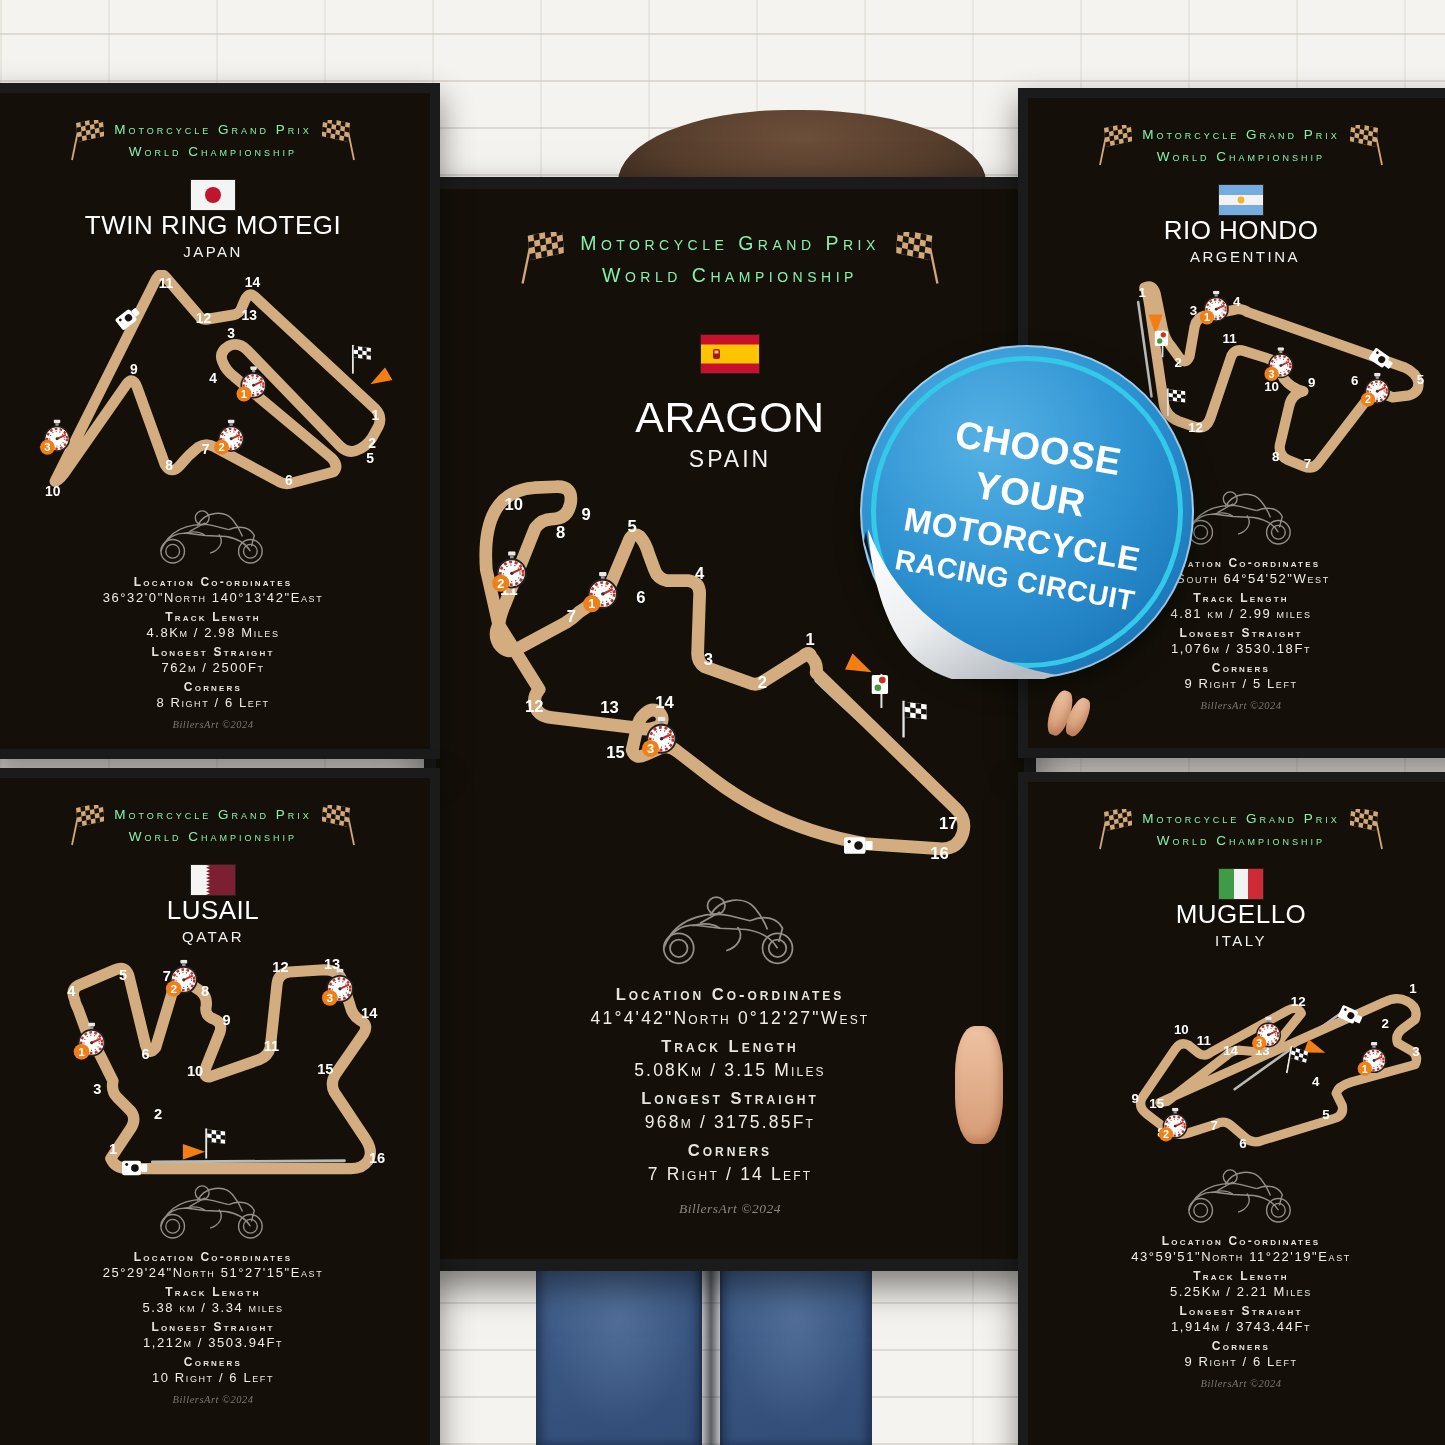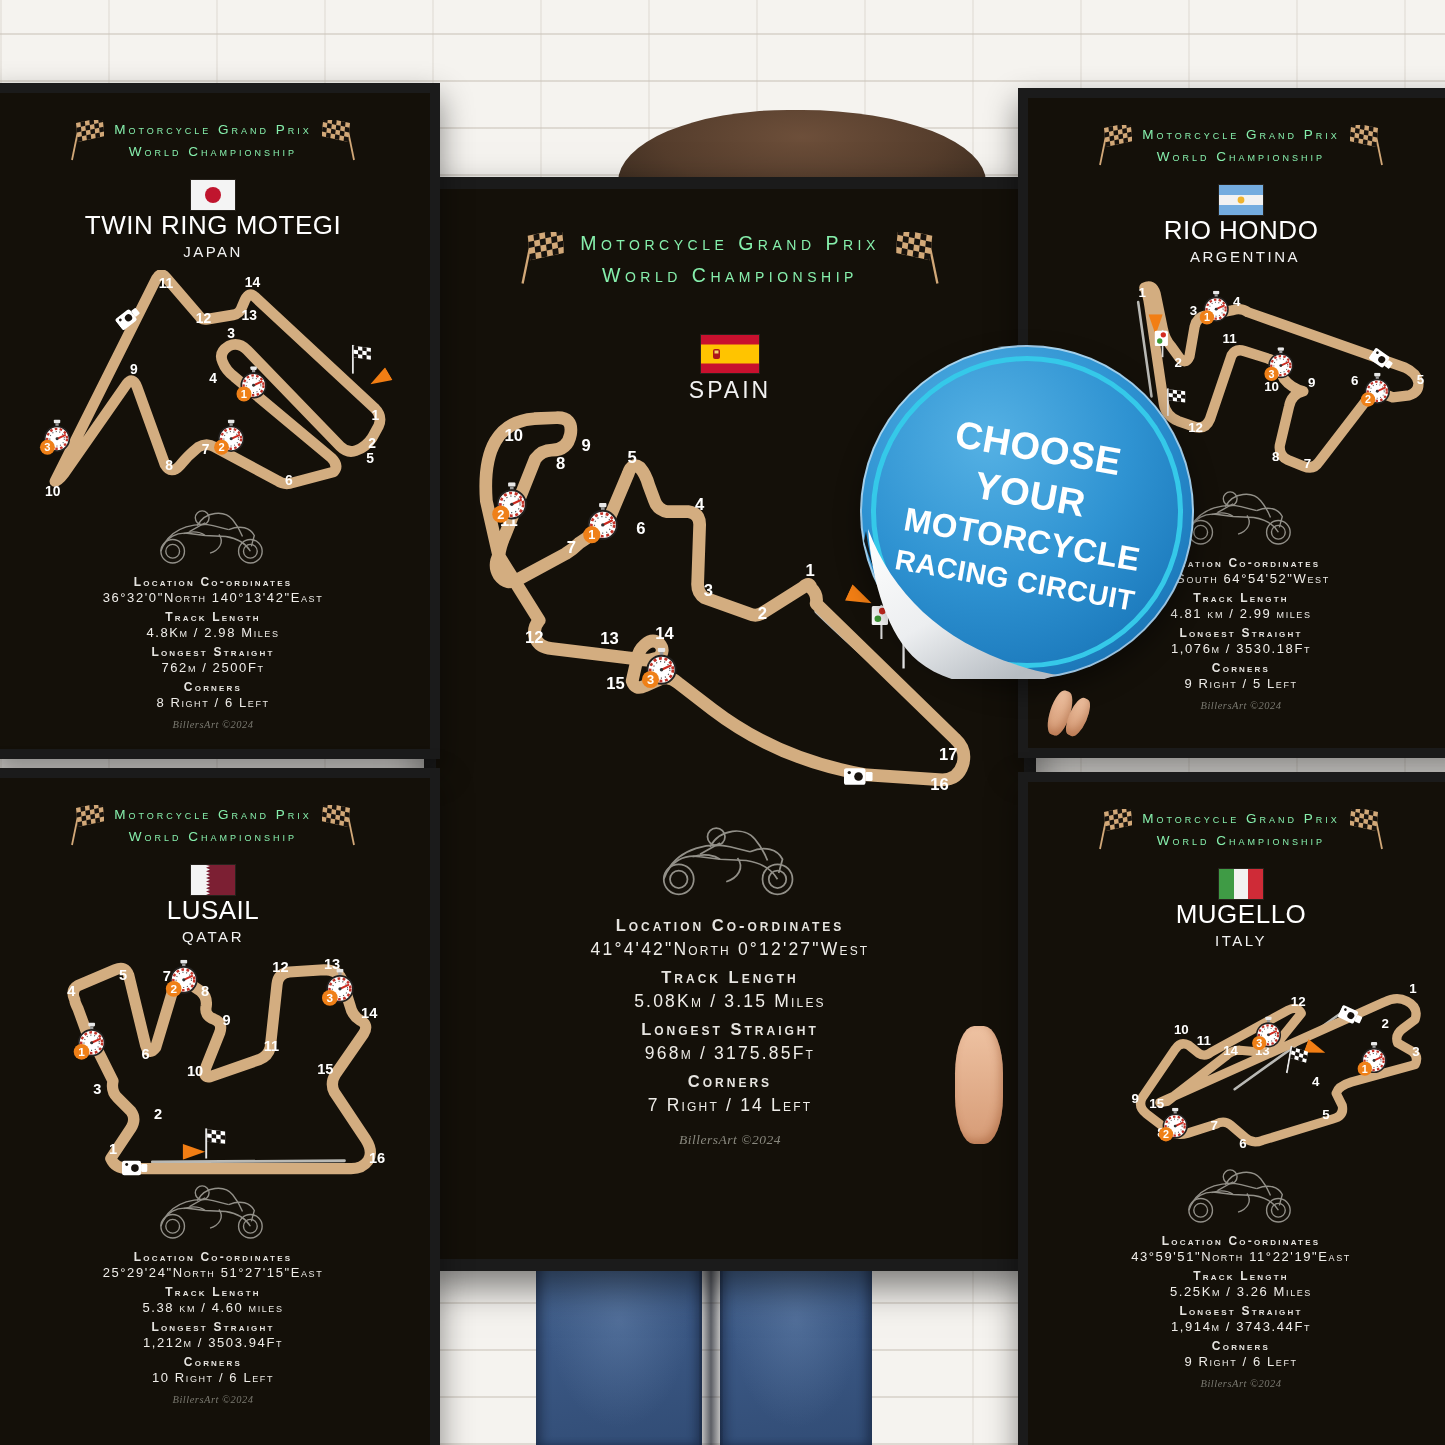--- a/index.html
+++ b/index.html
@@ -182,20 +182,21 @@
         <svg width="52" height="54" viewBox="0 0 40 42">
             <use href="#sym-hflag" transform="translate(40,0) scale(-1,1)"></use>
           </svg>
       </div>
       <svg class="cflag" width="58" height="38" viewBox="0 0 58 38">
         <rect width="58" height="38" fill="#c8102e"></rect>
         <rect y="9.5" width="58" height="19" fill="#ffc400"></rect>
         <rect x="12" y="14" width="7" height="10" rx="2" fill="#ad1519"></rect>
         <rect x="13.5" y="15.5" width="4" height="3" fill="#f4d26a"></rect>
       </svg>
+      <div class="cname">ARAGON</div>
       <div class="ccountry">SPAIN</div>
       <svg class="circuit" width="548" height="411" viewBox="0 0 560 420">
         <path class="pit" d="M 368 210 C 400 242 468 300 508 338"></path>
         <path class="track" d="M 363 186 Q 370 193 368 202 L 510 340 Q 522 351 518 366 Q 513 382 497 382 L 420 377 Q 330 362 262 310 Q 240 293 227 283 Q 218 275 209 279 L 193 286 Q 183 291 180 281 L 185 259 Q 186 250 193 244 Q 201 237 208 243 Q 214 250 207 257 L 197 260 L 98 248 Q 85 247 81 237 Q 78 227 85 219 L 48 160 Q 44 154 43 150 L 31 97 Q 25 17 80 13 L 102 12 Q 120 11 117 29 Q 114 45 98 45 Q 88 45 81 54 L 50 132 Q 45 143 44 152 Q 38 163 44 173 Q 52 184 64 177 L 112 151 Q 120 146 126 140 L 144 128 Q 153 123 157 114 L 176 69 Q 180 57 188 63 Q 194 70 197 81 L 203 97 Q 206 106 216 108 L 238 108 Q 249 110 249 121 L 247 180 Q 246 191 254 196 L 299 212 Q 307 216 314 211 L 355 185 Q 361 179 363 186 Z"></path>
         <g transform="translate(413,196) rotate(25) scale(1.3)">
             <use href="#sym-tri" width="20" height="14" x="-10" y="-7"></use>
           </g>
         <g transform="translate(435,220) scale(1.3)">
             <use href="#sym-lights" width="16" height="27" x="-8" y="-13"></use>
           </g>
@@ -404,21 +405,21 @@
             </g>
           </g>
       </svg>
       <svg class="moto" width="118" height="59" viewBox="0 0 120 60">
           <use href="#sym-moto"></use>
         </svg>
       <div class="stats">
         <div class="stat-label">Location Co-ordinates</div>
         <div class="stat-value">25°29'24"North 51°27'15"East</div>
         <div class="stat-label">Track Length</div>
-        <div class="stat-value">5.38 km / 4.60 miles</div>
+        <div class="stat-value">5.38 km / 3.34 miles</div>
         <div class="stat-label">Longest Straight</div>
         <div class="stat-value">1,212m / 3503.94Ft</div>
         <div class="stat-label">Corners</div>
         <div class="stat-value">10 Right / 6 Left</div>
       </div>
       <div class="sig">BillersArt ©2024</div>
     </div>
   </div>
 
   <div class="poster corner" style="left:1018px;top:88px;width:442px;height:650px;">
@@ -570,21 +571,21 @@
             </g>
           </g>
       </svg>
       <svg class="moto" width="118" height="59" viewBox="0 0 120 60" style="margin-right:16px;">
           <use href="#sym-moto"></use>
         </svg>
       <div class="stats" style="margin-right:16px;">
         <div class="stat-label">Location Co-ordinates</div>
         <div class="stat-value">43°59'51"North 11°22'19"East</div>
         <div class="stat-label">Track Length</div>
-        <div class="stat-value">5.25Km / 3.26 Miles</div>
+        <div class="stat-value">5.25Km / 2.21 Miles</div>
         <div class="stat-label">Longest Straight</div>
         <div class="stat-value">1,914m / 3743.44Ft</div>
         <div class="stat-label">Corners</div>
         <div class="stat-value">9 Right / 6 Left</div>
       </div>
       <div class="sig" style="margin-right:16px;">BillersArt ©2024</div>
     </div>
   </div>
 
   <div class="sticker">

